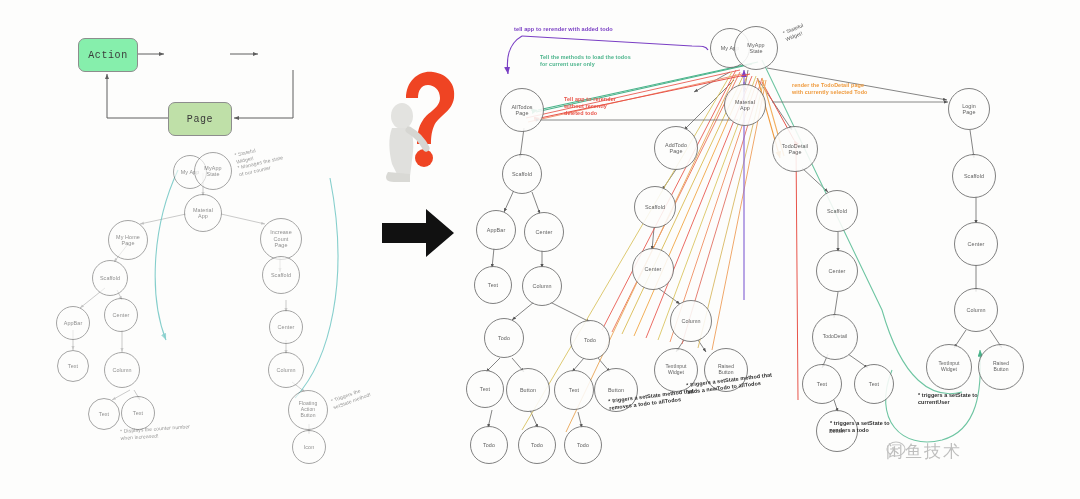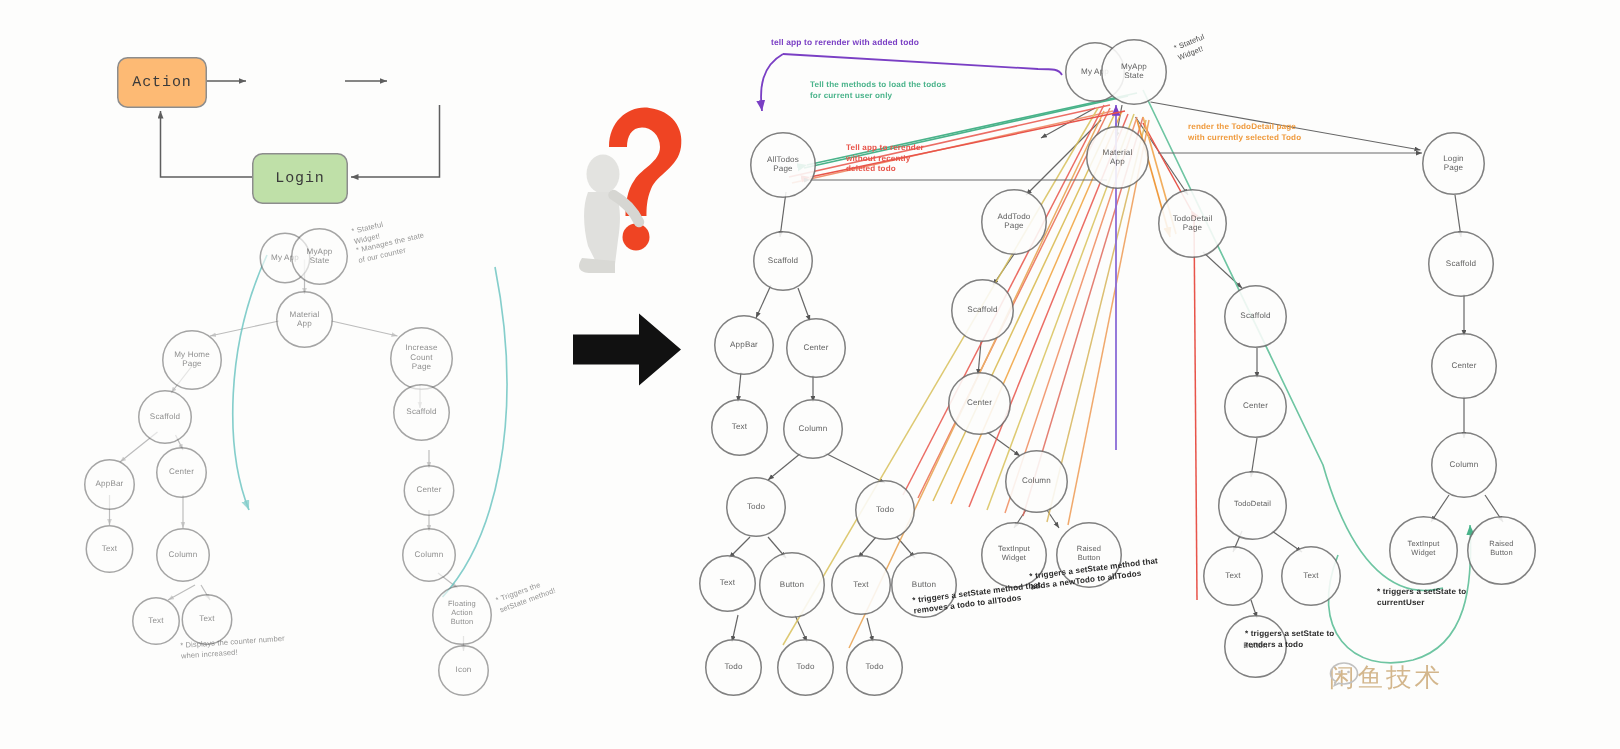--- a/index.html
+++ b/index.html
@@ -11,21 +11,21 @@
   #center-pane{left:370px;width:100px;}
   #right-pane{left:462px;width:618px;}
 
   svg{position:absolute;top:0;left:0;overflow:visible;}
 
   
   .rbox{position:absolute;border:1px solid #8d8d8d;border-radius:7px;
         display:flex;align-items:center;justify-content:center;
         font-family:"Liberation Mono",monospace;font-size:10px;color:#3a3a3a;
         letter-spacing:.6px;}
-  #rb-action{left:78px;top:38px;width:58px;height:32px;background:#fdba74;}
+  #rb-action{left:78px;top:38px;width:58px;height:32px;background:#86efac;}
   #rb-reducer{left:168px;top:38px;width:62px;height:32px;background:#a9c3e8;}
   #rb-store{left:262px;top:38px;width:62px;height:32px;background:#f5c189;}
   #rb-view{left:168px;top:102px;width:62px;height:32px;background:#bfe0a8;}
 
   
   .node{position:absolute;border:1px solid #6f6f6f;border-radius:50%;
         background:#fdfdfc;display:flex;align-items:center;
         justify-content:center;text-align:center;color:#4a4a4a;
         font-size:5.4px;line-height:1.18;letter-spacing:.1px;
         box-sizing:border-box;padding:1px;}
@@ -44,21 +44,21 @@
   .ann.red{color:#e8544a;font-weight:bold;}
   .ann.orange{color:#ef9a3d;font-weight:bold;}
 
   
   #qmark{position:absolute;left:6px;top:60px;width:86px;height:130px;}
   #arrow{position:absolute;left:10px;top:205px;width:76px;height:56px;}
 
   
   #watermark{position:absolute;left:886px;top:440px;display:flex;
              align-items:center;gap:6px;opacity:.45;}
-  #wm-text{font-size:17px;color:#a16207;letter-spacing:2px;
+  #wm-text{font-size:17px;color:#737373;letter-spacing:2px;
            font-family:"DejaVu Sans",sans-serif;}
 </style>
 </head>
 <body>
 
 <div id="stage">
 
   <div class="pane" id="left-pane">
 
     <svg width="370" height="499">
@@ -102,21 +102,21 @@
       <g stroke="#68c3c0" stroke-width="1.1" fill="none" opacity=".8">
         <path d="M178,170 C150,230 150,300 166,340" marker-end="url(#ahc)"></path>
         <path d="M330,178 C350,280 330,360 295,398"></path>
       </g>
     </svg>
 
     <div class="rbox" id="rb-action">
         <span>Action</span>
       </div>
     <div class="rbox" id="rb-view">
-        <span>Login</span>
+        <span>Page</span>
       </div>
 
     <div class="node" style="left:173px;top:155px;width:34px;height:34px">
         <span style="white-space: pre-line;">My App</span>
       </div>
     <div class="node" style="left:194px;top:152px;width:38px;height:38px">
         <span style="white-space: pre-line;">MyApp
 State</span>
       </div>
     <div class="node" style="left:184px;top:194px;width:38px;height:38px">

